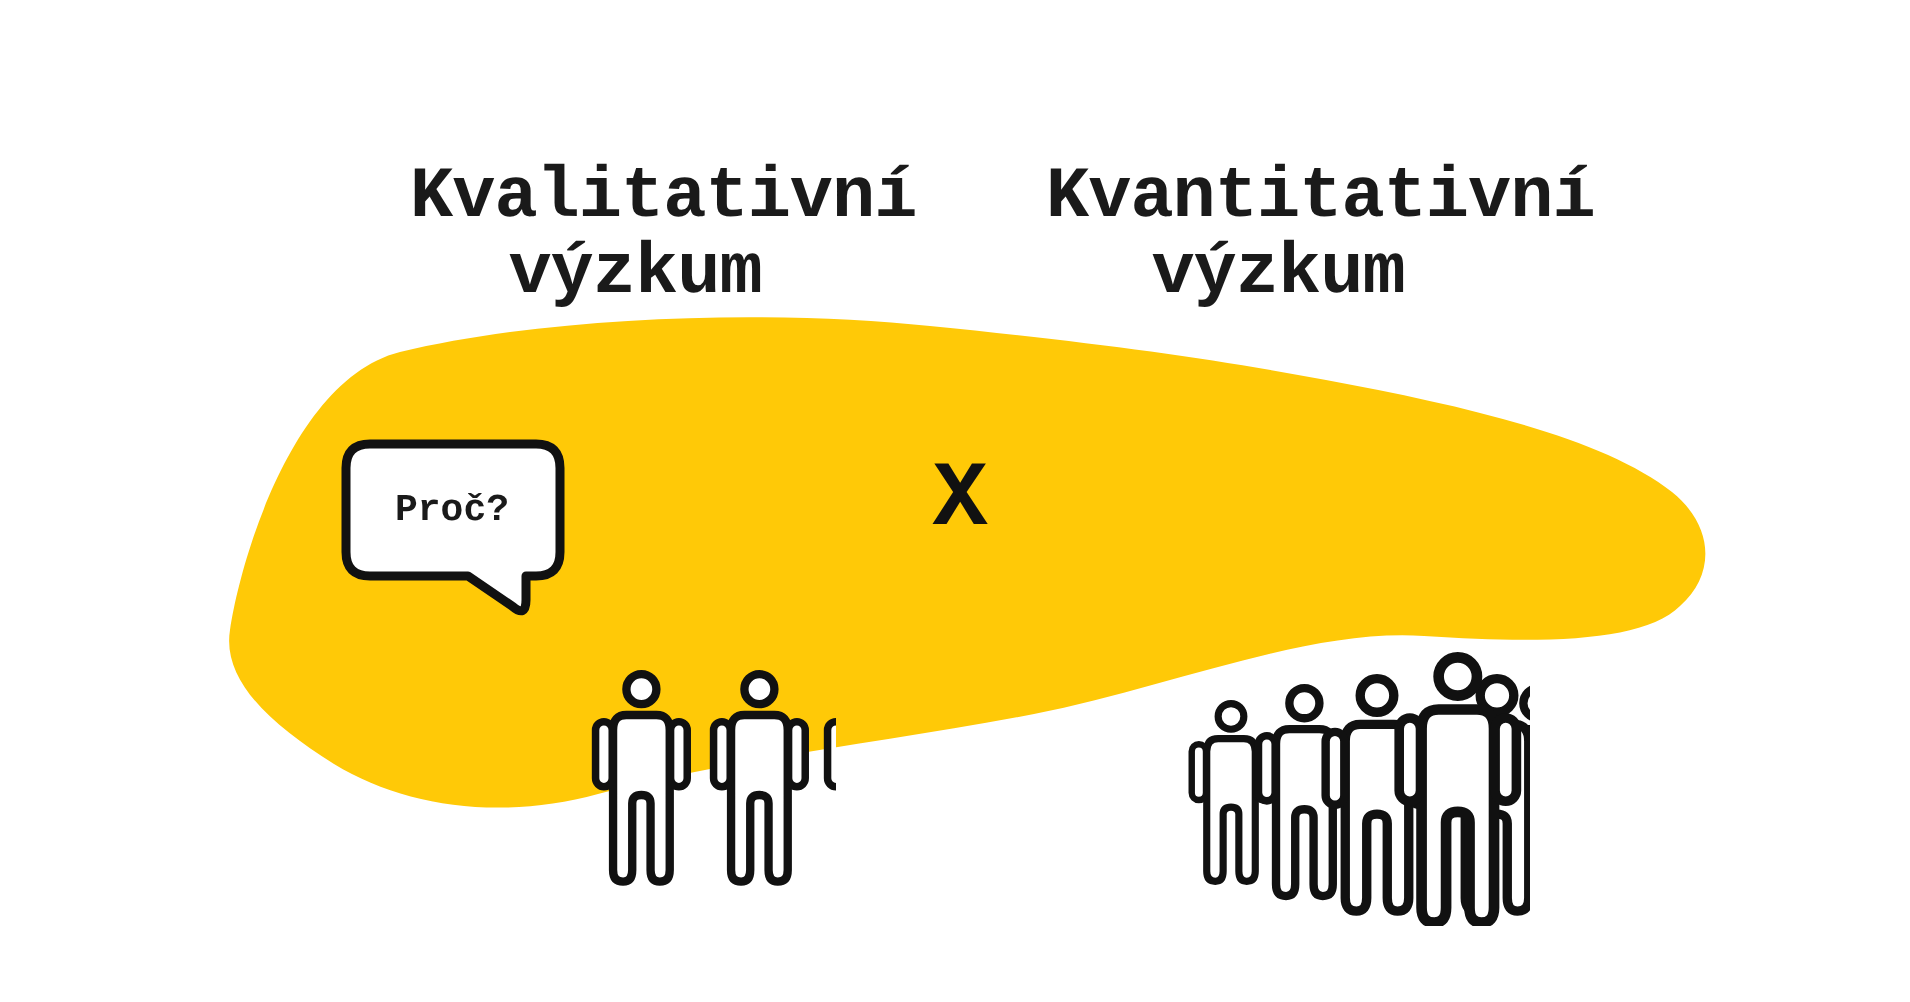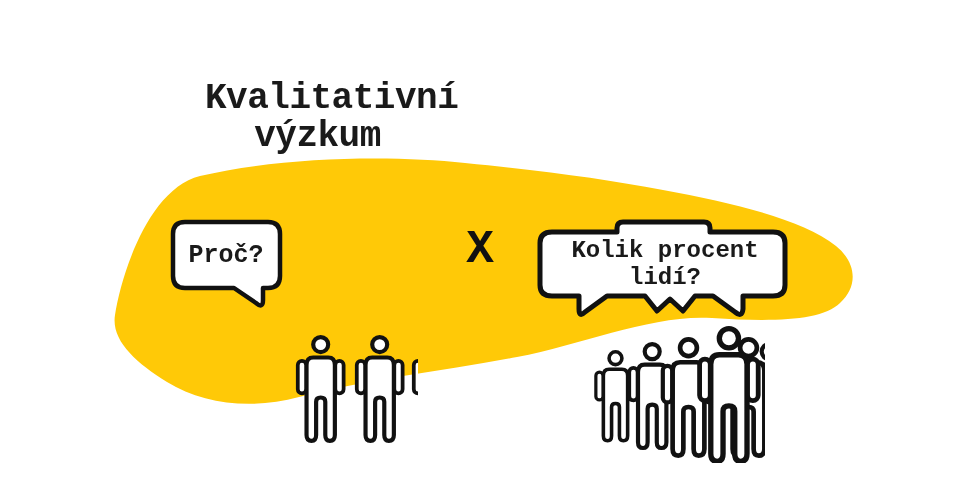--- a/index.html
+++ b/index.html
@@ -57,43 +57,32 @@
              C 822,321 772,322 712,318
              C 654,314 584,344 517,357
              C 444,371 368,379 299,397
              C 251,410 203,404 167,382
              C 135,362 111,340 115,315
              C 121,276 148,189 200,176 Z" fill="#FFC907"></path>
   </svg>
 
   <div class="abs title" style="left:205px;top:80px;width:225px;z-index:3">Kvalitativní výzkum</div>
 
+  <div class="abs title" style="left:523px;top:80px;width:232px;z-index:3">Kvantitativní výzkum</div>
 
   <div class="abs x-mark" style="left:452px;top:222px;width:56px;height:56px;z-index:3">X</div>
 
   <div class="abs" style="left:169px;top:219px;z-index:3">
     <svg width="118" height="96" viewBox="0 0 118 96">
       <path d="M 16,3 H 99 Q 111,3 111,15 V 57 Q 111,69 99,69 H 94 V 81 Q 94,90 87,84 L 65,69 H 16 Q 4,69 4,57 V 15 Q 4,3 16,3 Z" fill="#ffffff" stroke="#111111" stroke-width="4.5" stroke-linejoin="round"></path>
     </svg>
-    <div class="abs bubble-text" style="left:4px;top:4px;width:106px;height:64px;font-size:25px">Proč?</div>
+    <div class="abs bubble-text" style="left:4px;top:4px;width:106px;height:64px;font-size:19px">Proč?</div>
   </div>
 
 
-  <div class="abs" style="left:535px;top:212px;z-index:3">
-    <svg width="260" height="114" viewBox="0 0 260 114">
-      <path d="M 17,20
-               H 82 V 16 Q 82,10 88,10 H 169 Q 175,10 175,16 V 20
-               H 238 Q 250,20 250,31 V 73 Q 250,84 238,84
-               H 208 V 97 Q 207,106 200,100 L 178,84
-               H 160 L 148,99 L 135,87 L 122,99 L 110,84
-               H 72 L 50,100 Q 44,106 44,97 V 84
-               H 17 Q 5,84 5,73 V 31 Q 5,20 17,20 Z" fill="#ffffff" stroke="#111111" stroke-width="5" stroke-linejoin="round"></path>
-    </svg>
-    <div class="abs bubble-text" style="left:10px;top:20px;width:240px;height:64px;font-size:24px">Kolik procent lidí?</div>
-  </div>
 
   <svg class="abs" style="left:238px;top:334px;z-index:2" width="180" height="125" viewBox="0 0 180 125">
     <use href="#person" transform="translate(3.5,1) scale(0.88)"></use>
     <use href="#person" transform="translate(62.5,1) scale(0.88)"></use>
     <use href="#person" transform="translate(119.5,1) scale(0.88)"></use>
   </svg>
 
   <svg class="abs" style="left:525px;top:318px;z-index:2" width="240" height="145" viewBox="0 0 240 145">
     <use href="#person" transform="translate(12.5,32) scale(0.65)"></use>
     <use href="#person" transform="translate(181.5,32) scale(0.65)"></use>

